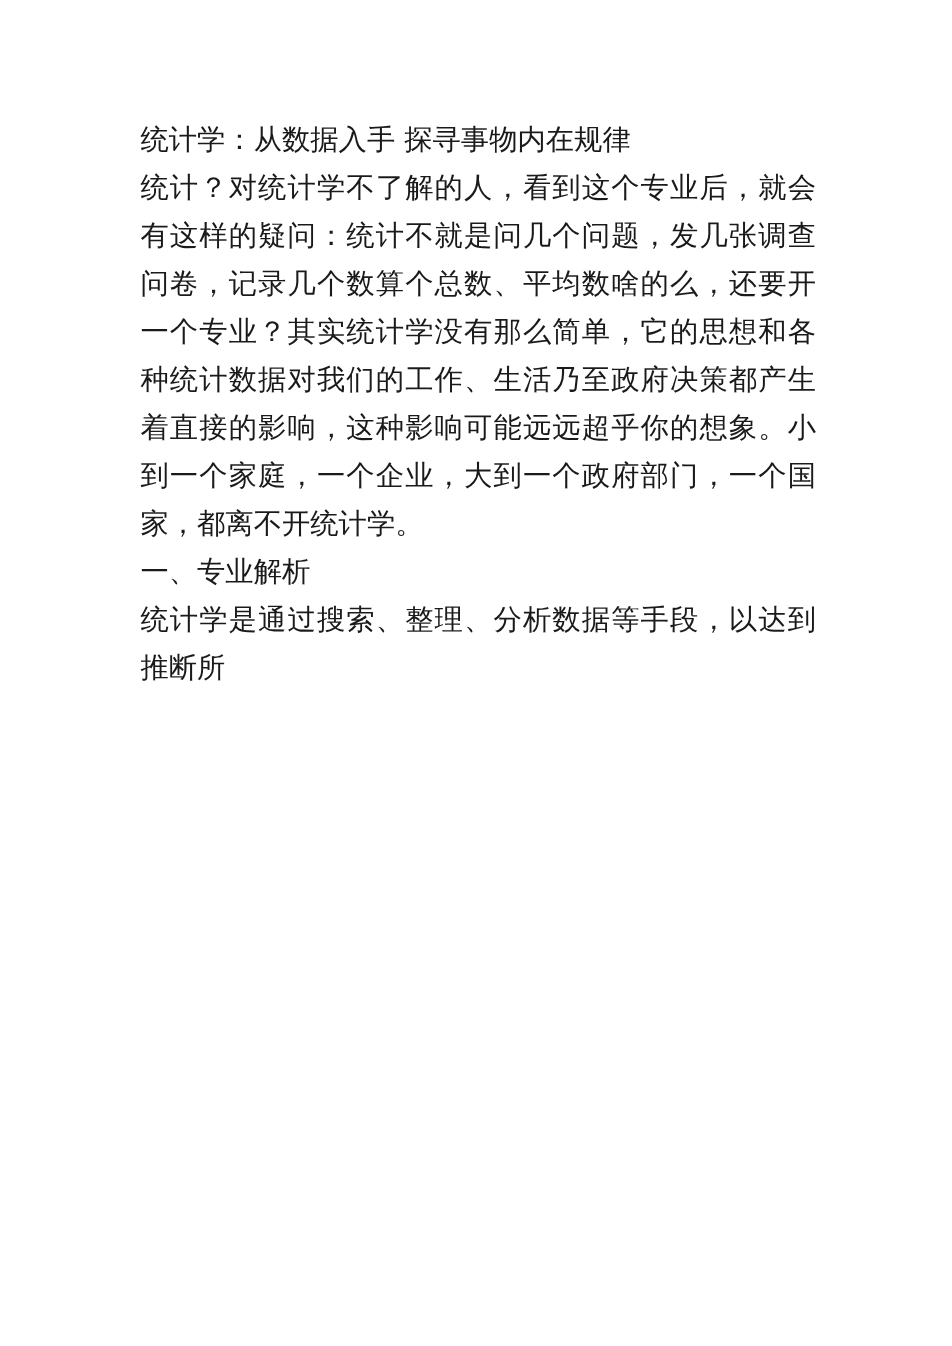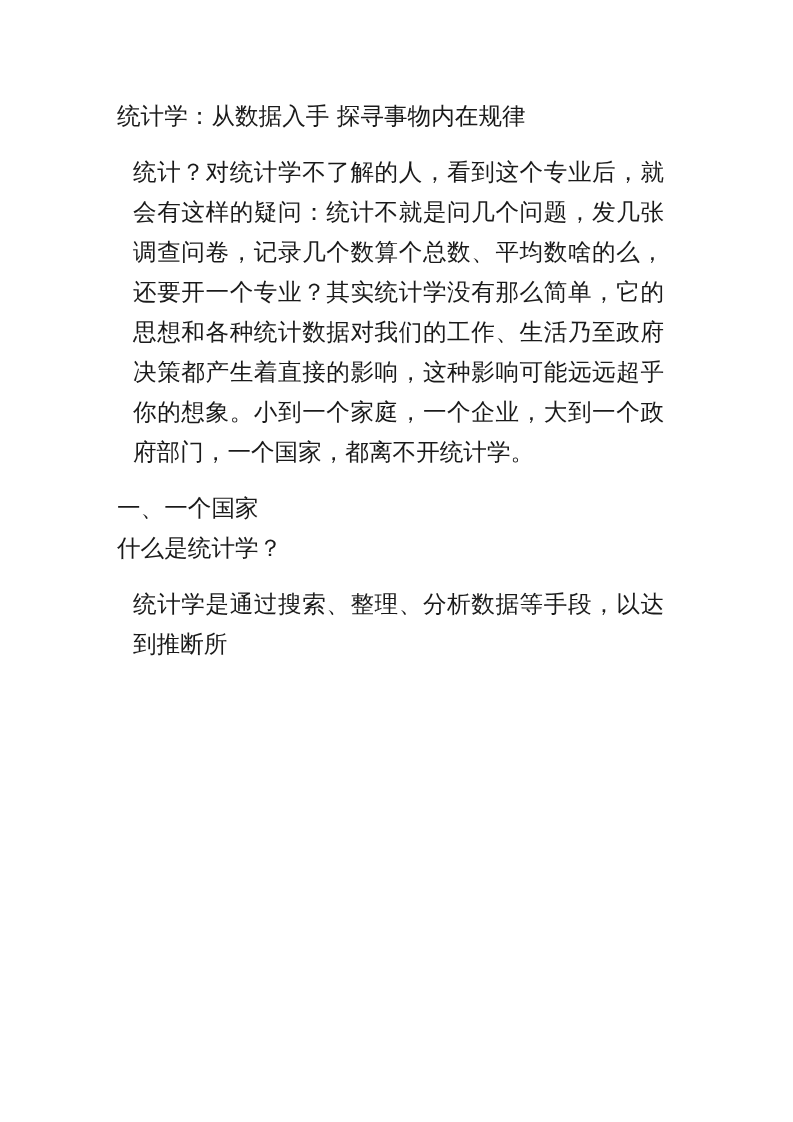--- a/index.html
+++ b/index.html
@@ -20,21 +20,21 @@
     height: 1106px;
     background: #ffffff;
   }
   #text-body {
     position: absolute;
     left: 117px;
     top: 96px;
     width: 563px;
   }
   .para {
-    margin: 16px;
+    margin: 0;
     padding: 0;
     font-size: 23.6px;
     line-height: 40px;
     letter-spacing: 0px;
     text-align: justify;
     text-align-last: left;
     text-justify: inter-character;
     color: #1a1a1a;
     font-family: "DejaVu Serif", "Liberation Serif", serif;
     word-break: break-all;
@@ -54,22 +54,21 @@
 </head>
 <body>
 
 <div id="page">
   <div id="text-body">
 
     <div class="heading">统计学：从数据入手 探寻事物内在规律</div>
 
     <div class="para">统计？对统计学不了解的人，看到这个专业后，就会有这样的疑问：统计不就是问几个问题，发几张调查问卷，记录几个数算个总数、平均数啥的么，还要开一个专业？其实统计学没有那么简单，它的思想和各种统计数据对我们的工作、生活乃至政府决策都产生着直接的影响，这种影响可能远远超乎你的想象。小到一个家庭，一个企业，大到一个政府部门，一个国家，都离不开统计学。</div>
 
-    <div class="heading">一、一个国家</div>
+    <div class="heading">一、专业解析</div>
 
-    <div class="heading">什么是统计学？</div>
 
 
 
     <div class="para">统计学是通过搜索、整理、分析数据等手段，以达到推断所</div>
 
   </div>
 </div>
 
 </body></html>

